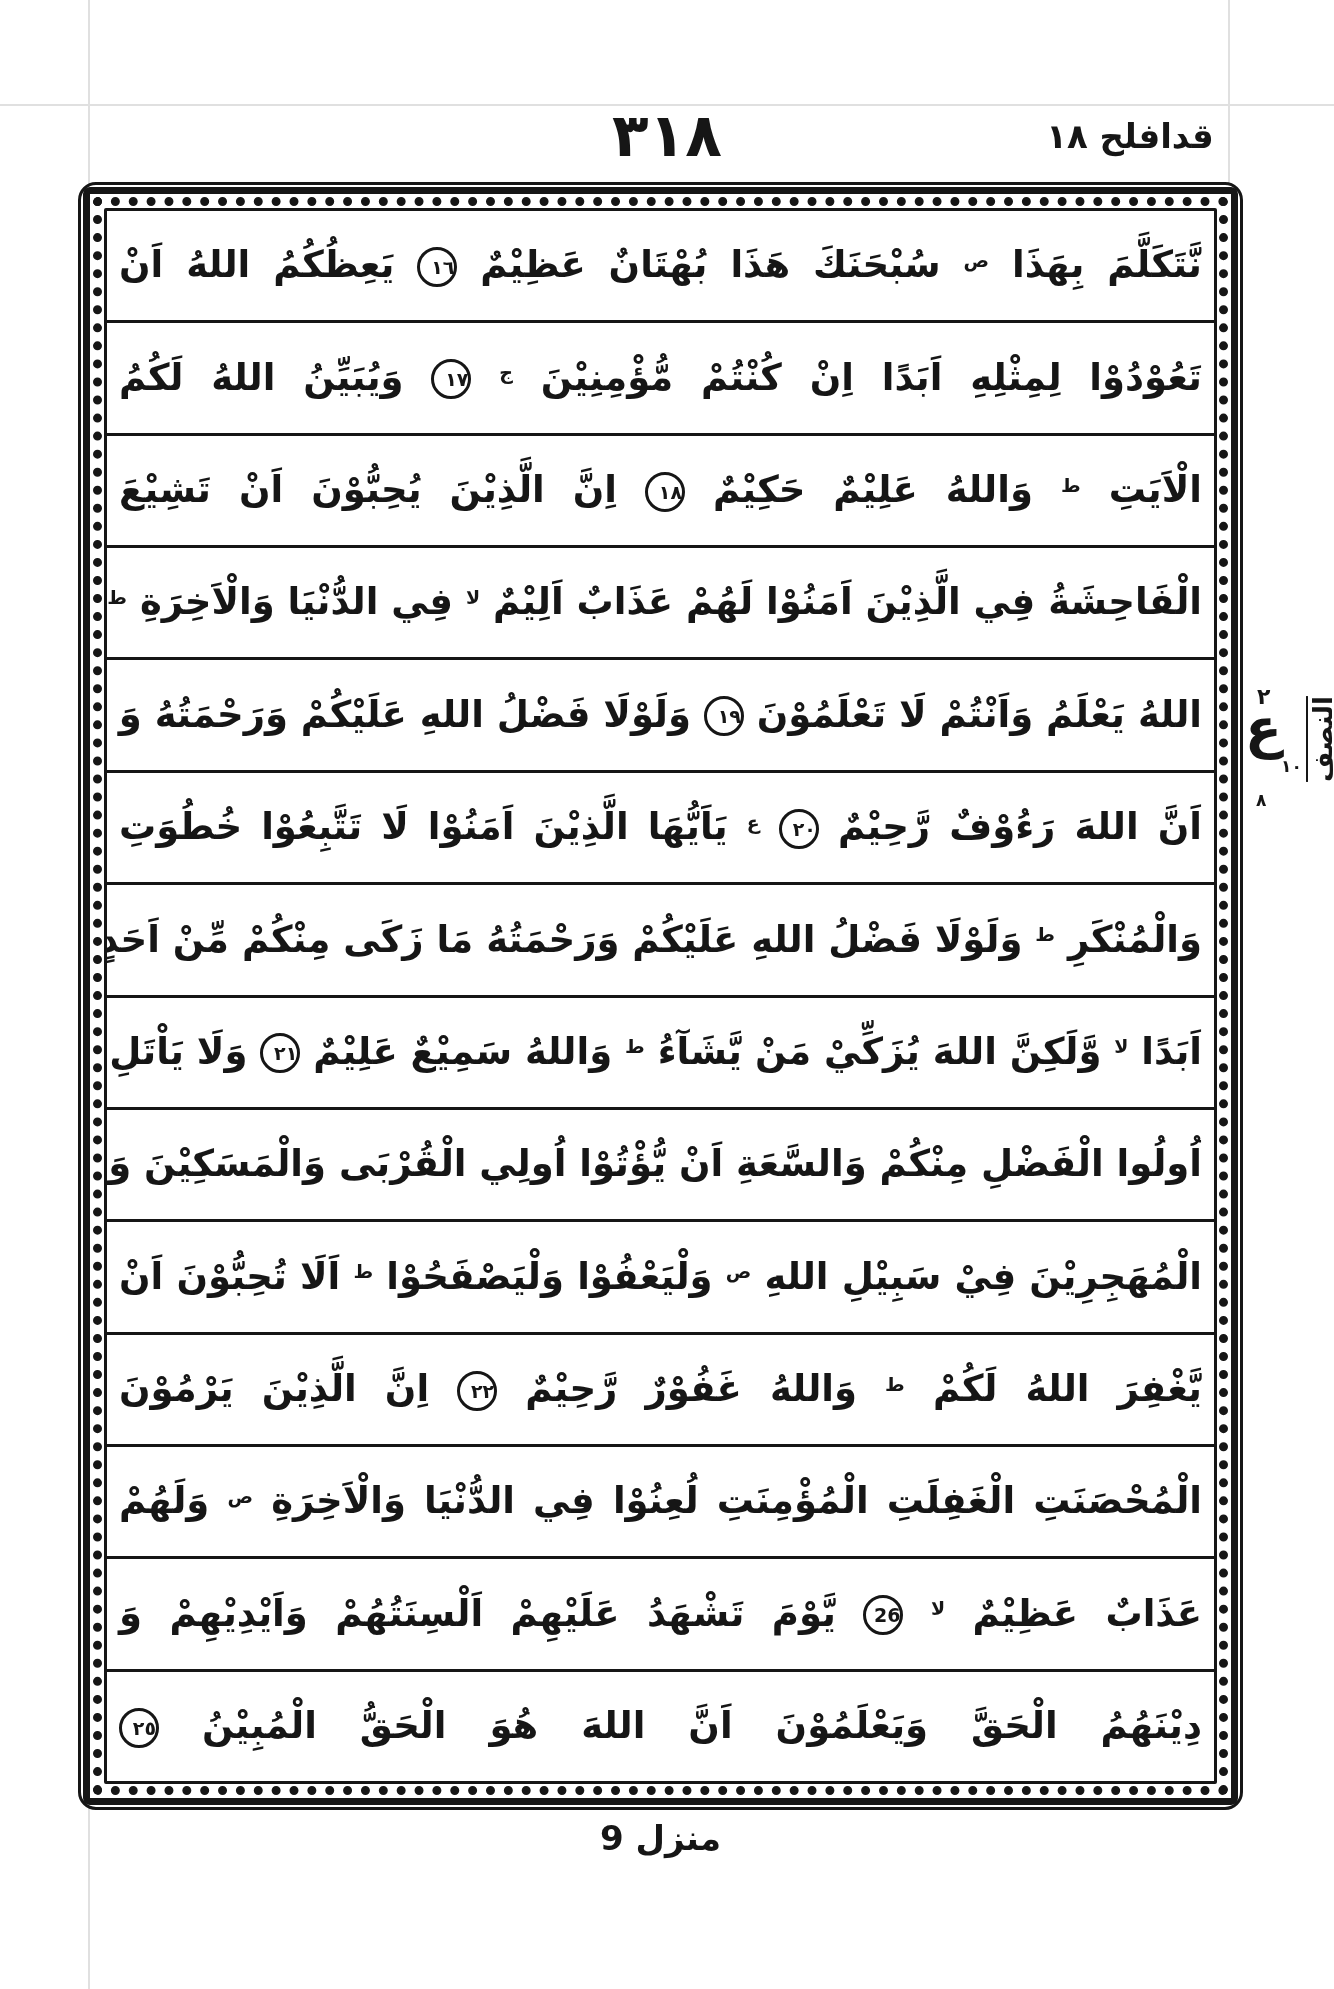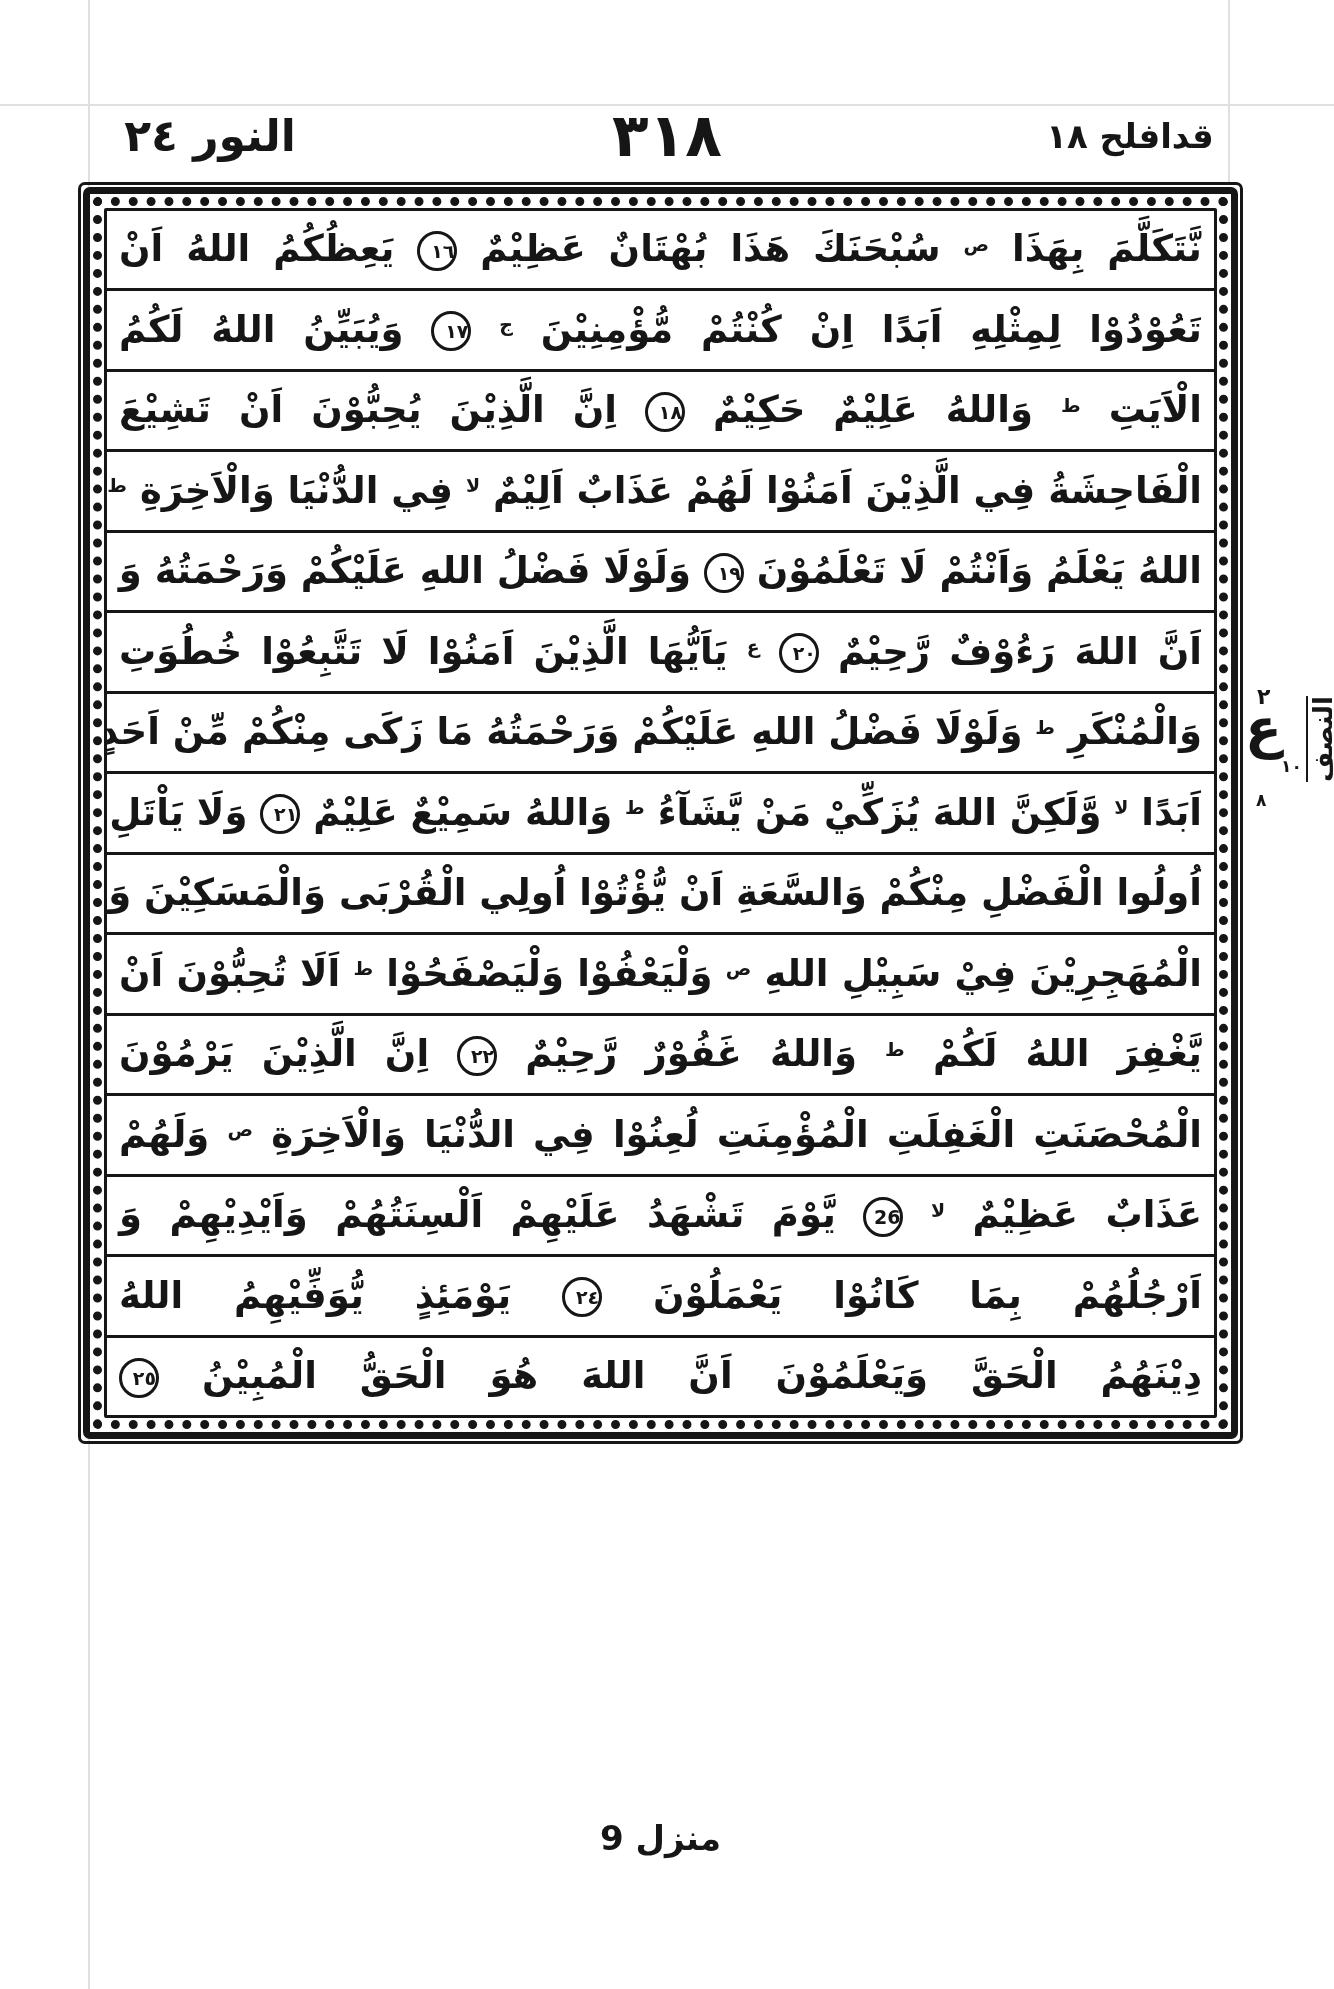--- a/index.html
+++ b/index.html
@@ -15,22 +15,22 @@
   .scan-v-right { left:1228px; top:0; width:2px; height:185px; }
 
   
   .hdr { position:absolute; direction:rtl; text-align:center; font-weight:bold; }
   .hdr-right { left:1030px; top:116px; width:200px; font-size:34px; }
   .hdr-center { left:557px; top:100px; width:220px; font-size:60px; }
   .hdr-left { left:100px; top:110px; width:220px; font-size:44px; }
 
   
   .frame {
-    position:absolute; left:78px; top:182px; width:1165px; height:1262px;
-    box-sizing:border-box; border:3px solid #161616; border-radius:7px; padding:2px;
+    position:absolute; left:78px; top:182px; width:1165px; height:1628px;
+    box-sizing:border-box; border:3px solid #161616; border-radius:18px; padding:2px;
   }
   .frame-mid {
     width:100%; height:100%; box-sizing:border-box;
     border:7px solid #161616; border-radius:7px; padding:3px;
   }
   .frame-dots {
     width:100%; height:100%; box-sizing:border-box;
     border:9px dotted #161616; border-radius:5px; padding:2px;
   }
   .frame-inner {
@@ -81,21 +81,20 @@
 <body>
 
 <div class="page">
 
   <div class="scanline scan-h"></div>
   <div class="scanline scan-v-left"></div>
   <div class="scanline scan-v-right"></div>
 
   <div class="hdr hdr-right">قدافلح ١٨</div>
   <div class="hdr hdr-center">٣١٨</div>
-  <div class="hdr hdr-left">النور ٢٤</div>
 
   <div class="frame">
     <div class="frame-mid">
       <div class="frame-dots">
         <div class="frame-inner">
             <div class="qline">
               <p class="qtext" lang="ar"><span>نَّتَكَلَّمَ بِهَذَا</span> <span class="waqf">ص</span> <span>سُبْحَنَكَ هَذَا بُهْتَانٌ عَظِيْمٌ</span> <span class="ayah">١٦</span> <span>يَعِظُكُمُ اللهُ اَنْ</span> </p>
             </div>
             <div class="qline">
               <p class="qtext" lang="ar"><span>تَعُوْدُوْا لِمِثْلِهِ اَبَدًا اِنْ كُنْتُمْ مُّؤْمِنِيْنَ</span> <span class="waqf">ج</span> <span class="ayah">١٧</span> <span>وَيُبَيِّنُ اللهُ لَكُمُ</span> </p>
@@ -127,23 +126,20 @@
             <div class="qline">
               <p class="qtext" lang="ar"><span>يَّغْفِرَ اللهُ لَكُمْ</span> <span class="waqf">ط</span> <span>وَاللهُ غَفُوْرٌ رَّحِيْمٌ</span> <span class="ayah">٢٢</span> <span>اِنَّ الَّذِيْنَ يَرْمُوْنَ</span> </p>
             </div>
             <div class="qline">
               <p class="qtext" lang="ar"><span>الْمُحْصَنَتِ الْغَفِلَتِ الْمُؤْمِنَتِ لُعِنُوْا فِي الدُّنْيَا وَالْاَخِرَةِ</span> <span class="waqf">ص</span> <span>وَلَهُمْ</span> </p>
             </div>
             <div class="qline">
               <p class="qtext" lang="ar"><span>عَذَابٌ عَظِيْمٌ</span> <span class="waqf">لا</span> <span class="ayah">26</span> <span>يَّوْمَ تَشْهَدُ عَلَيْهِمْ اَلْسِنَتُهُمْ وَاَيْدِيْهِمْ وَ</span> </p>
             </div>
             <div class="qline">
-              <p class="qtext" lang="ar"><span>اَرْجُلُهُمْ بِمَا كَانُوْا يَعْمَلُوْنَ</span> <span class="ayah">٢٤</span> <span>يَوْمَئِذٍ يُّوَفِّيْهِمُ اللهُ</span> </p>
-            </div>
-            <div class="qline">
               <p class="qtext" lang="ar"><span>دِيْنَهُمُ الْحَقَّ وَيَعْلَمُوْنَ اَنَّ اللهَ هُوَ الْحَقُّ الْمُبِيْنُ</span> <span class="ayah">٢٥</span> </p>
             </div>
           </div>
       </div>
     </div>
   </div>
 
   <div class="margin-marker">
     <span class="mm-top">٢</span>
     <span class="mm-ain">ع</span>

